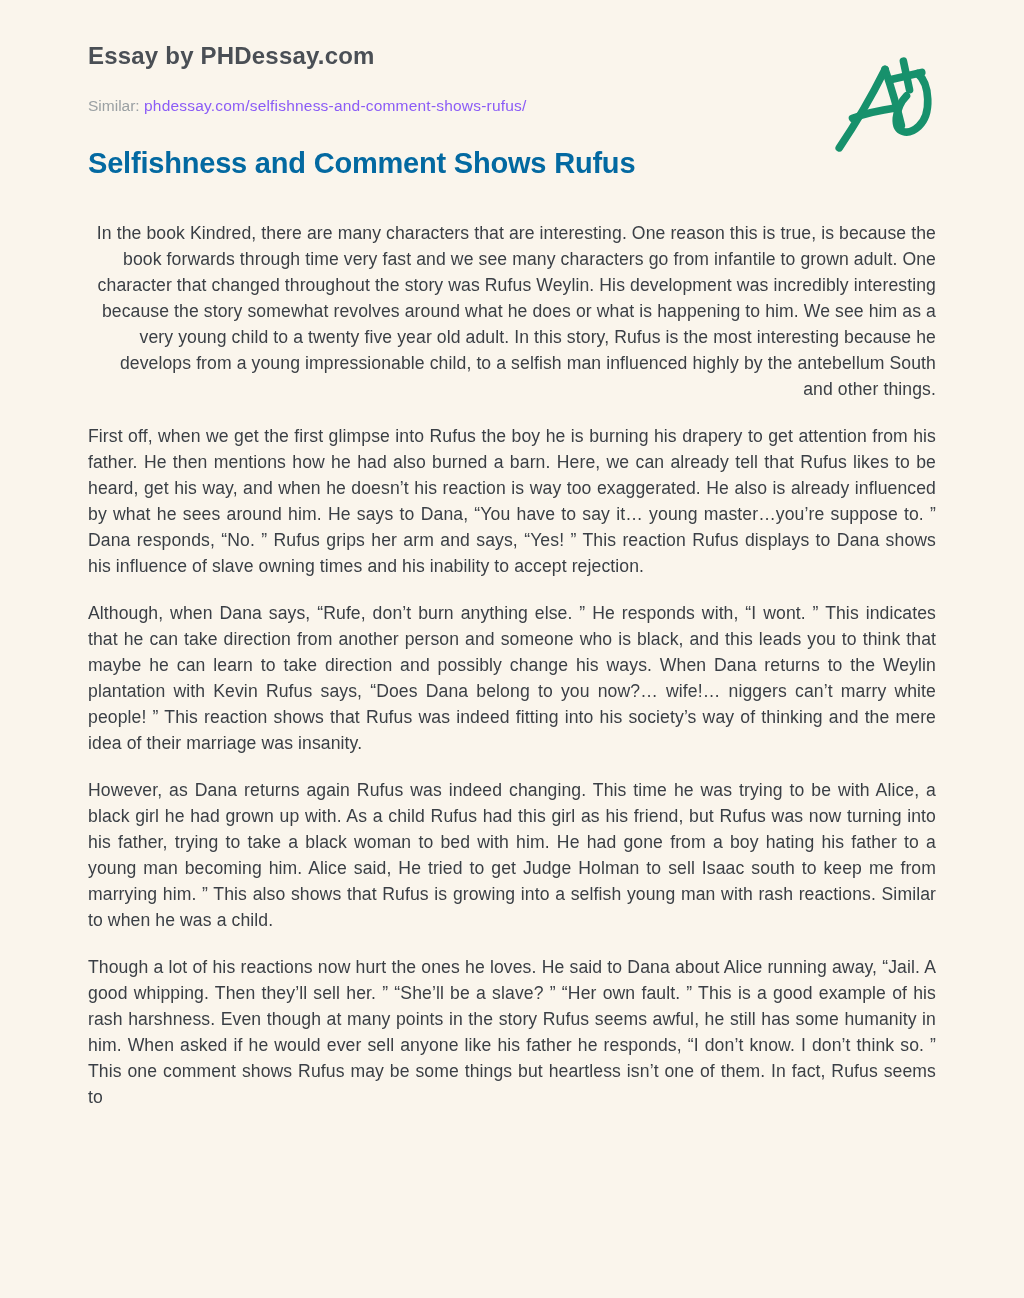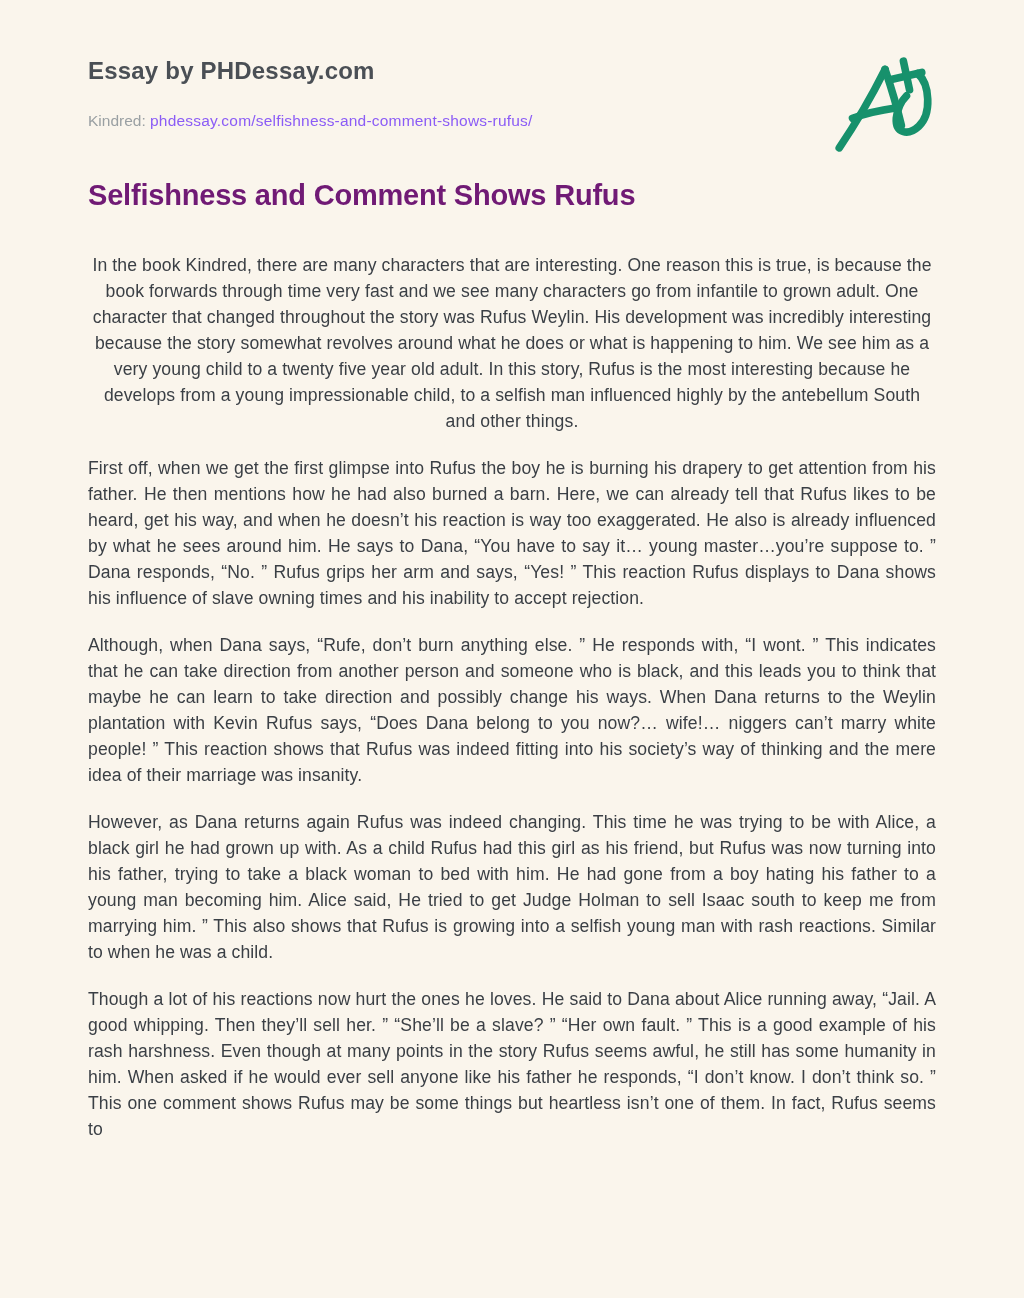--- a/index.html
+++ b/index.html
@@ -6,21 +6,21 @@
   body {
     width: 1024px;
     height: 1298px;
     background: #FAF5EC;
     font-family: "Liberation Sans", sans-serif;
     overflow: hidden;
     position: relative;
   }
   .page {
     position: relative;
-    padding: 57px 88px 0 88px;
+    padding: 42px 88px 0 88px;
     box-sizing: border-box;
     width: 1024px;
     height: 1152px;
   }
   .provider-title {
     font-size: 24px;
     font-weight: 700;
     color: #4a4f55;
     letter-spacing: 0.2px;
     margin: 0 0 27px 0;
@@ -32,53 +32,53 @@
   }
   .source-line a {
     color: #8b5cf6;
     text-decoration: none;
     font-weight: 500;
     letter-spacing: 0.2px;
   }
   .essay-title {
     font-size: 29px;
     font-weight: 700;
-    color: #701a75;
+    color: #0369a1;
     letter-spacing: -0.2px;
-    margin: 49px 0 40px 0;
+    margin: 32px 0 40px 0;
   }
   .essay-body p {
     font-size: 17.6px;
     line-height: 26px;
     color: #3a3f45;
     letter-spacing: 0.1px;
     margin: 0 0 21px 0;
     text-align: justify;
   }
   .essay-body p.lead {
-    text-align: center;
+    text-align: right;
   }
   .logo-wrap {
     position: absolute;
     top: 52px;
     right: 88px;
     width: 112px;
     height: 104px;
   }
   .logo-wrap svg { display: block; width: 100%; height: 100%; }
 </style>
 </head>
 <body>
 
 <div class="page">
 
   <h1 class="provider-title">Essay by PHDessay.com</h1>
 
   <p class="source-line">
-    <span>Kindred:</span>
+    <span>Similar:</span>
     <a href="#">phdessay.com/selfishness-and-comment-shows-rufus/</a>
   </p>
 
   <div class="logo-wrap">
     <svg viewBox="0 0 110 100" fill="none" xmlns="http://www.w3.org/2000/svg">
       <g stroke="#17916c" stroke-width="7.5" stroke-linecap="round" fill="none">
 
         <path d="M60 16 C50 36 32 68 15 93"></path>
 
         <path d="M60 16 C66 34 72 54 76 71"></path>

